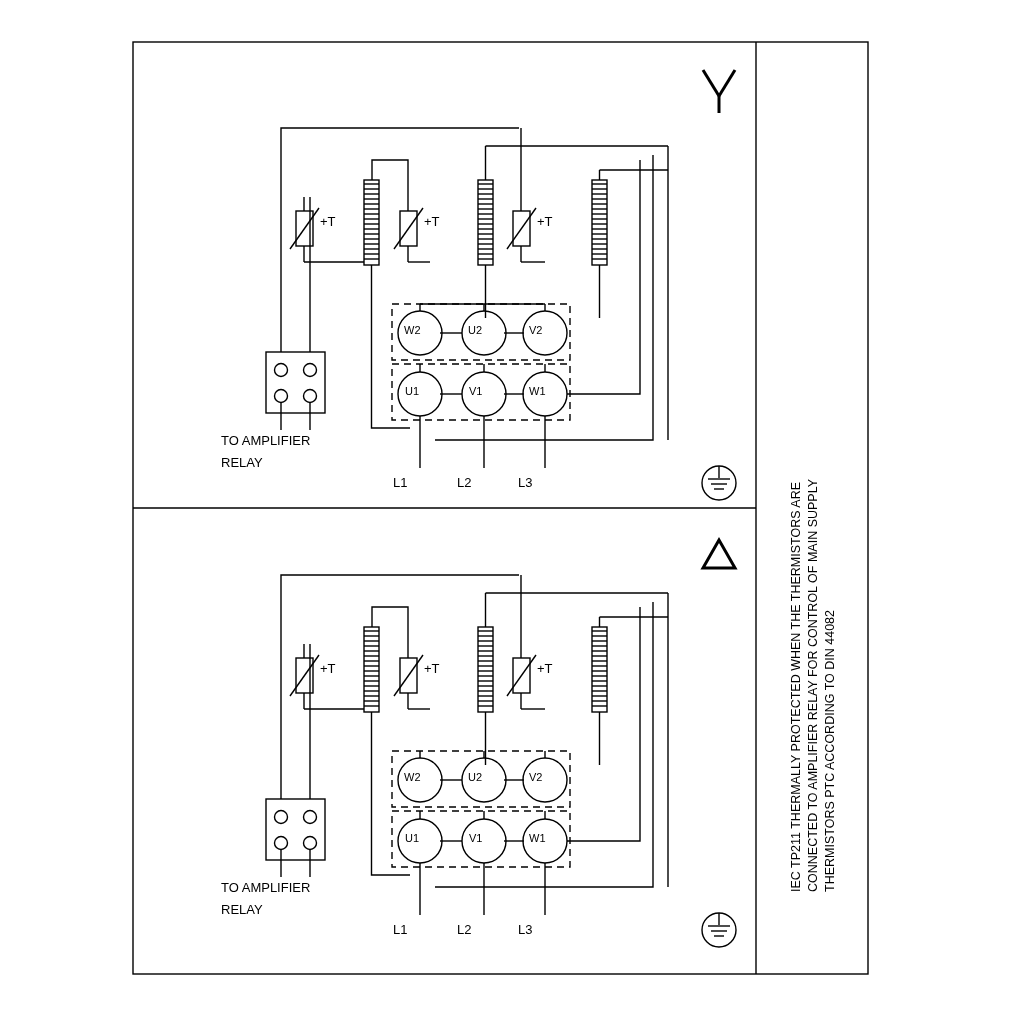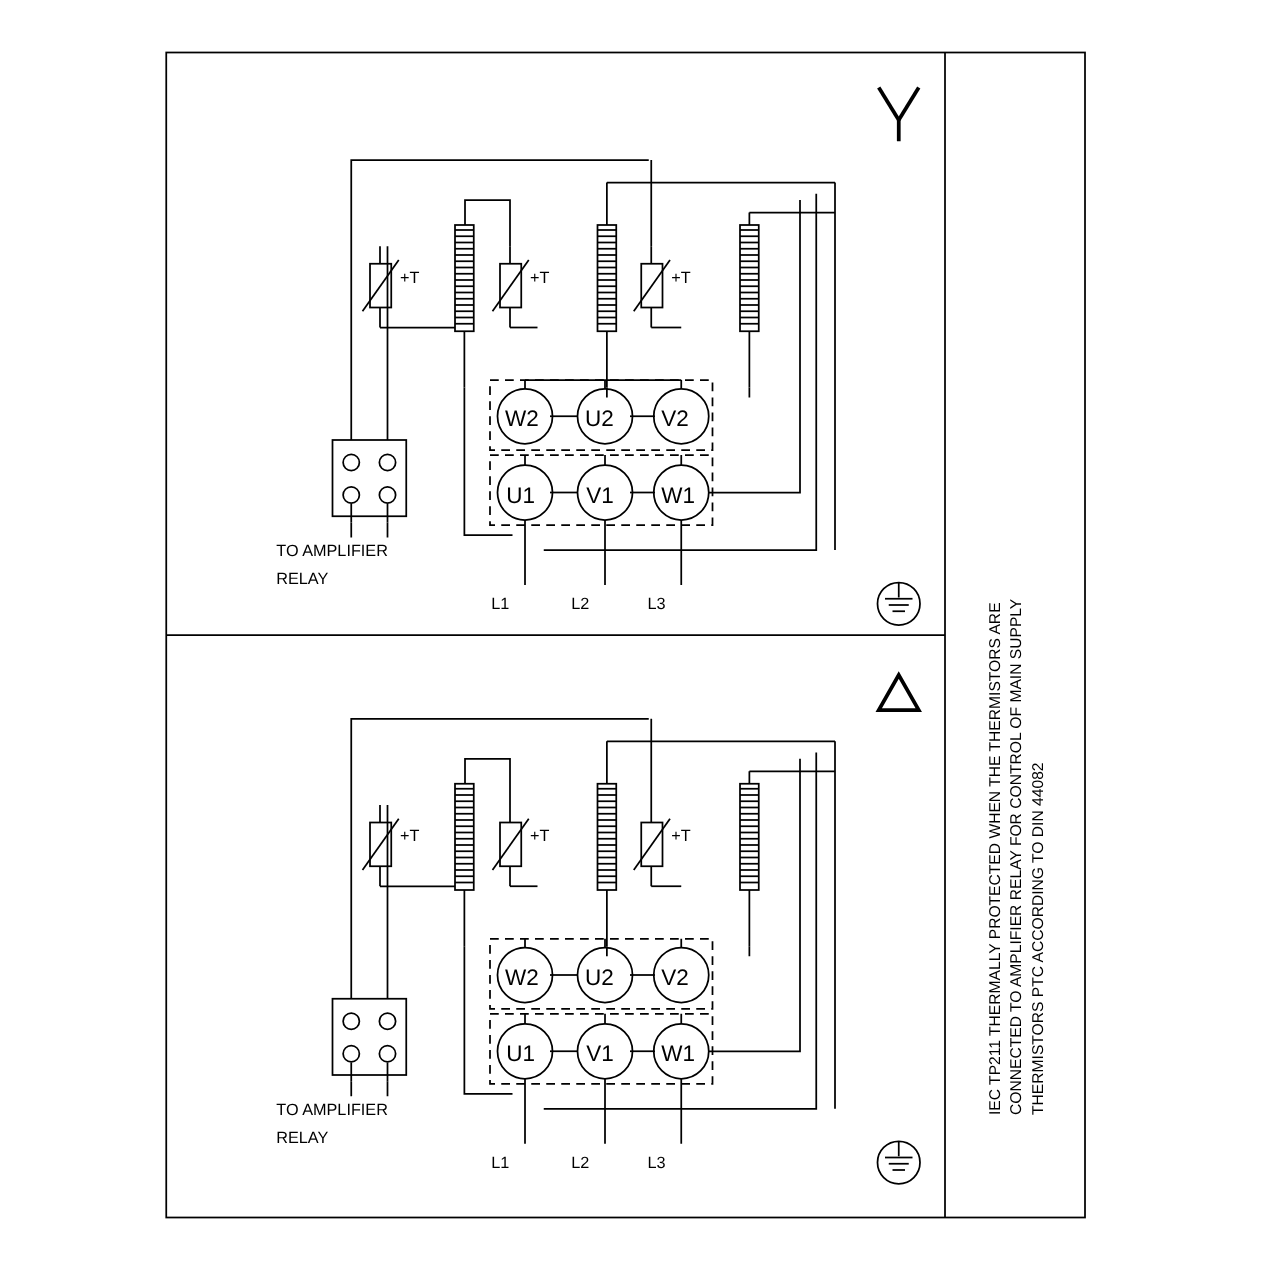--- a/index.html
+++ b/index.html
@@ -28,21 +28,21 @@
     height: 1024px;
   }
   .lbl {
     position: absolute;
     font-family: "Liberation Sans", sans-serif;
     font-size: 13px;
     color: #000;
     white-space: pre;
     line-height: 1.35;
   }
-  .lbl.term { font-size: 18px; }
+  .lbl.term { font-size: 11px; }
   .note {
     position: absolute;
     font-family: "Liberation Sans", sans-serif;
     font-size: 12.5px;
     line-height: 17px;
     white-space: pre;
     transform-origin: 0 0;
     transform: rotate(-90deg);
     color: #000;
   }

